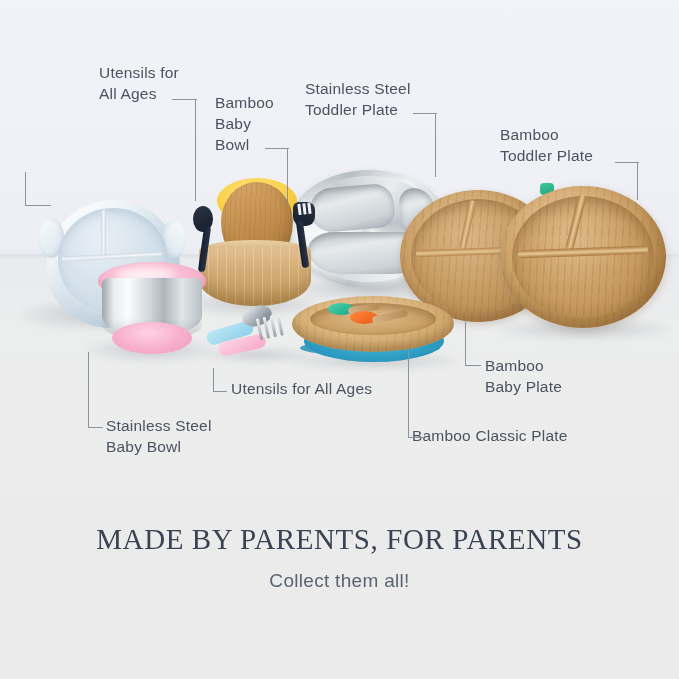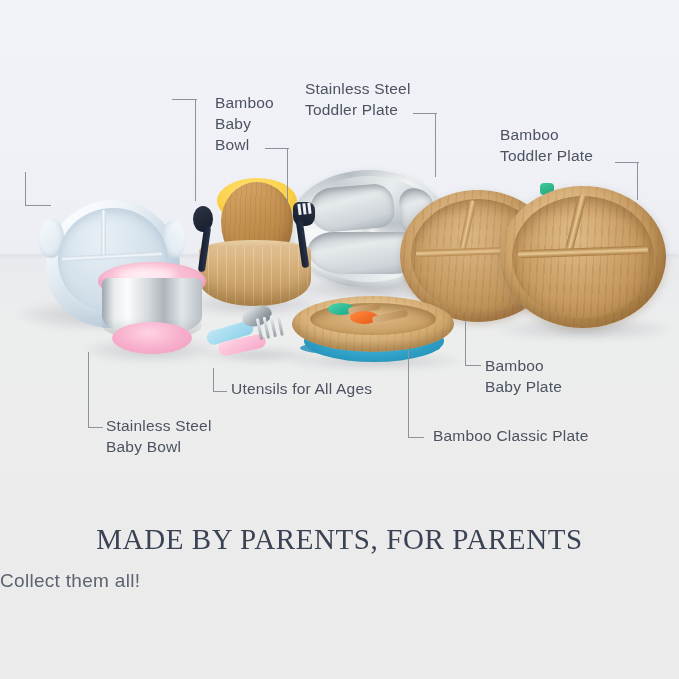--- a/index.html
+++ b/index.html
@@ -57,21 +57,21 @@
     position:absolute;left:0;top:523px;width:679px;
     text-align:center;
     color:#3a4353;
     font-size:29px;
     letter-spacing:.6px;
     font-weight:400;
     font-family:Liberation Serif, serif;
   }
   .footer-sub{
     position:absolute;left:0;top:570px;width:679px;
-    text-align:left;
+    text-align:center;
     color:#5c6472;
     font-size:19px;
     letter-spacing:.3px;
     font-family:"Liberation Sans", sans-serif;
   }
 
   
   .prod{position:absolute;}
 
   
@@ -458,20 +458,22 @@
         <i style="left:16px"></i>
         <i style="left:23px"></i>
     </div>
   </div>
 
   <div class="leader" style="left:25px;top:172px;width:30px;height:36px;">
     <div class="v" style="left:0;top:0;height:34px;"></div>
     <div class="h" style="left:0;top:33px;width:26px;"></div>
   </div>
 
+  <div class="label" style="left:99px;top:62px;">Utensils for
+All Ages</div>
   <div class="leader" style="left:172px;top:99px;width:30px;height:104px;">
     <div class="h" style="left:0;top:0;width:25px;"></div>
     <div class="v" style="left:23px;top:0;height:102px;"></div>
   </div>
 
   <div class="label" style="left:215px;top:92px;">Bamboo
 Baby
 Bowl</div>
   <div class="leader" style="left:265px;top:148px;width:30px;height:56px;">
     <div class="h" style="left:0;top:0;width:24px;"></div>
@@ -492,21 +494,21 @@
     <div class="v" style="left:22px;top:0;height:38px;"></div>
   </div>
 
   <div class="label" style="left:485px;top:355px;">Bamboo
 Baby Plate</div>
   <div class="leader" style="left:465px;top:320px;width:24px;height:48px;">
     <div class="v" style="left:0;top:0;height:46px;"></div>
     <div class="h" style="left:0;top:45px;width:16px;"></div>
   </div>
 
-  <div class="label" style="left:433px;top:425px;">Bamboo Classic Plate</div>
+  <div class="label" style="left:412px;top:425px;">Bamboo Classic Plate</div>
   <div class="leader" style="left:408px;top:350px;width:24px;height:90px;">
     <div class="v" style="left:0;top:0;height:88px;"></div>
     <div class="h" style="left:0;top:87px;width:16px;"></div>
   </div>
 
   <div class="label" style="left:231px;top:378px;">Utensils for All Ages</div>
   <div class="leader" style="left:213px;top:368px;width:22px;height:26px;">
     <div class="v" style="left:0;top:0;height:24px;"></div>
     <div class="h" style="left:0;top:23px;width:14px;"></div>
   </div>

